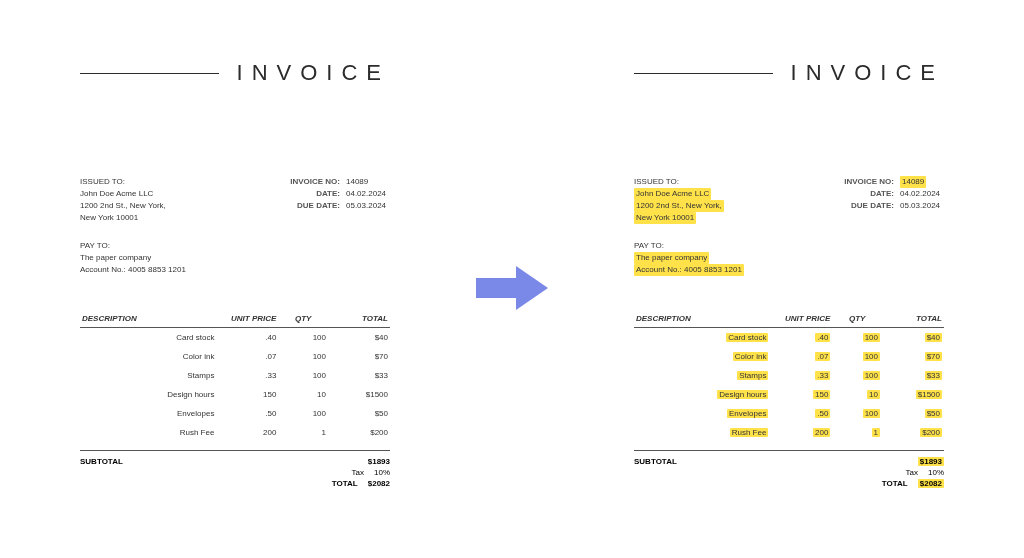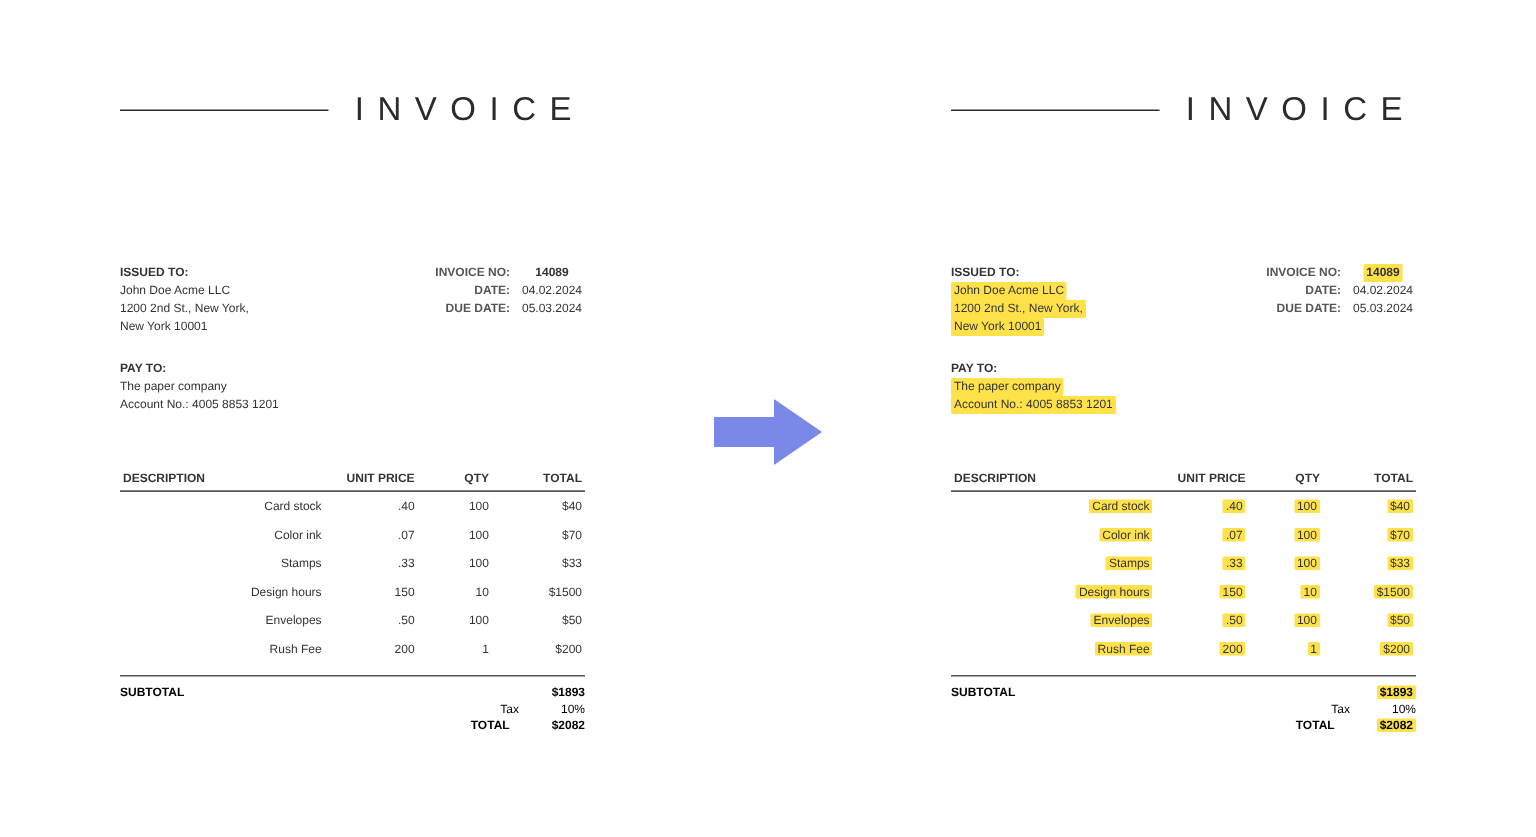--- a/index.html
+++ b/index.html
@@ -42,65 +42,66 @@
 
   .info-row {
     display: flex;
     justify-content: space-between;
     font-size: 8px;
     color: #333;
     margin-bottom: 16px;
   }
   .info-left, .info-right { line-height: 1.5; }
   .info-right { text-align: right; }
-  .label-strong { font-weight: 700; }
+  .label-strong { font-weight: 400; }
   .meta-row { display: flex; justify-content: flex-end; gap: 6px; }
   .meta-label { font-weight: 700; color: #555; min-width: 48px; text-align: right; }
-  .meta-val { min-width: 44px; text-align: center; }
+  .meta-val { min-width: 44px; text-align: left; }
 
   .pay-block {
     font-size: 8px;
     color: #333;
     line-height: 1.5;
     margin-bottom: 34px;
   }
 
   table.items {
     width: 100%;
     border-collapse: collapse;
     font-size: 8px;
     color: #333;
   }
   table.items th {
     text-align: left;
     font-weight: 700;
     padding: 4px 2px;
     border-bottom: 1px solid #555;
+    font-style: italic;
   }
   table.items th.num, table.items td.num { text-align: right; }
   table.items td {
     padding: 5px 2px;
     text-align: right;
   }
   table.items th:nth-child(1){ width: 44%; }
   table.items th:nth-child(2){ width: 20%; }
-  table.items th:nth-child(3){ width: 16%; }
+  table.items th:nth-child(3){ width: 16%; text-align: center; }
   table.items th:nth-child(4){ width: 20%; }
 
   .subtotal-block {
     margin-top: 8px;
     border-top: 1px solid #555;
     padding-top: 6px;
     font-size: 8px;
   }
   .sub-row { display: flex; justify-content: space-between; align-items: center; }
   .sub-row .l { font-weight: 700; }
   .sub-row .r { font-weight: 700; }
   .tax-row, .total-row {
-    display: flex; justify-content: flex-end; gap: 28px;
+    display: flex; justify-content: flex-end; gap: 10px;
     font-size: 8px; margin-top: 2px;
   }
   .total-row { font-weight: 700; }
 
   .hl { background: #ffe24a; padding: 0 2px; border-radius: 1px; display: inline-block; }
 
   .arrow {
     position: absolute;
     left: 472px;
     top: 260px;

